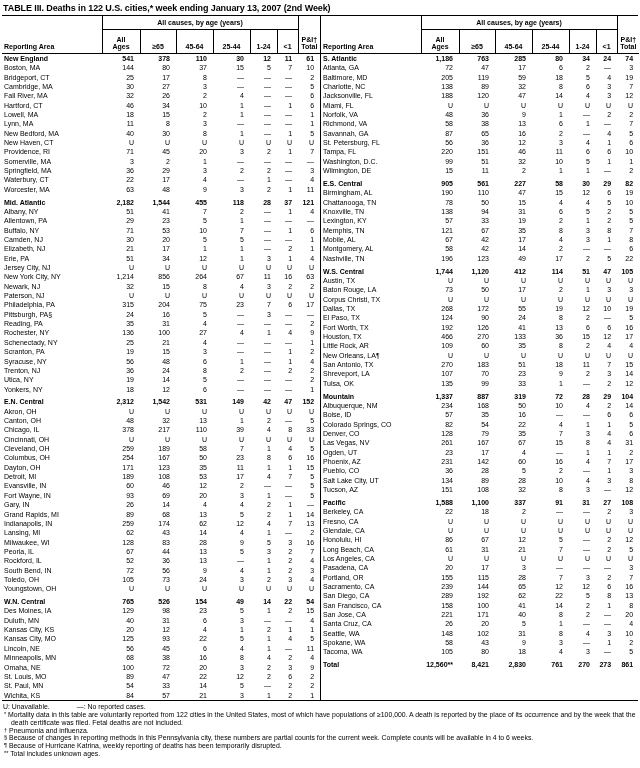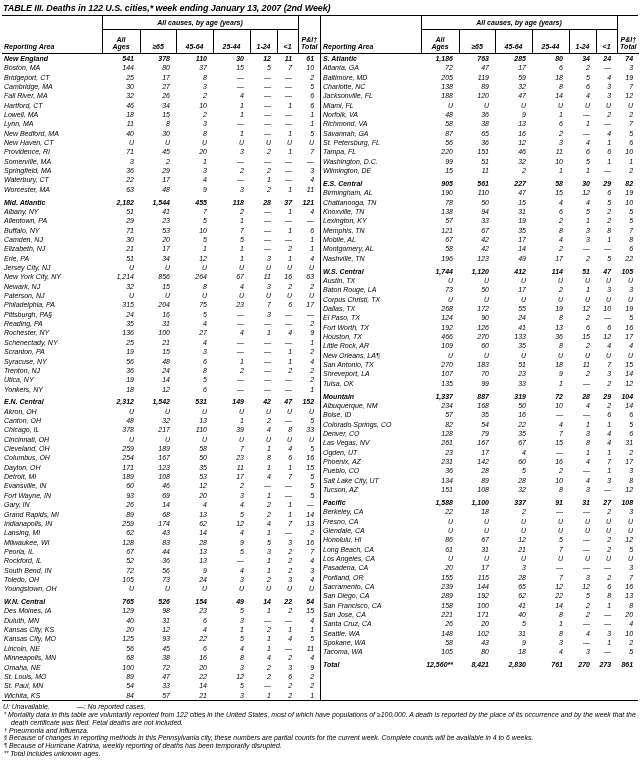--- a/index.html
+++ b/index.html
@@ -3,21 +3,21 @@
 <meta charset="utf-8">
 <style>
   html, body {
     margin: 0; padding: 0;
     width: 640px; height: 768px;
     background: #ffffff;
     overflow: hidden;
     font-family: "Liberation Sans", sans-serif;
     color: #000;
   }
-  .page { padding: 3px 2px 0 2px; font-style: italic; }
+  .page { padding: 3px 2px 0 2px; }
   .title {
     font-size: 9px; font-weight: 700;
     margin: 0 0 2px 1px; letter-spacing: -0.1px;
     white-space: nowrap;
   }
   .tbl {
     display: flex;
     border-top: 1.5px solid #000;
     border-bottom: 1.5px solid #000;
   }

